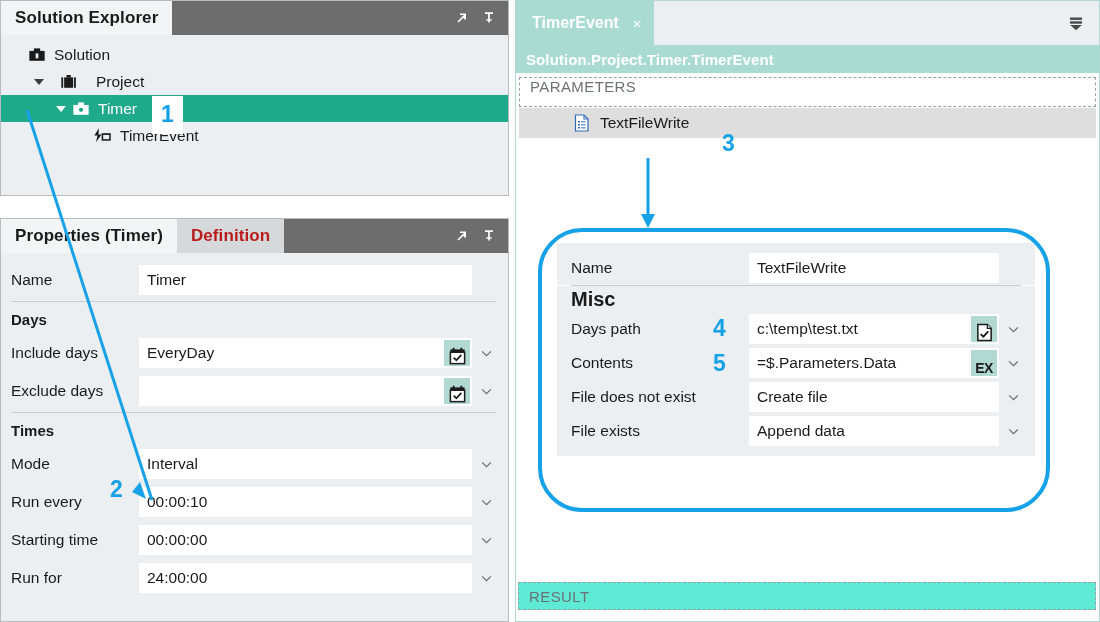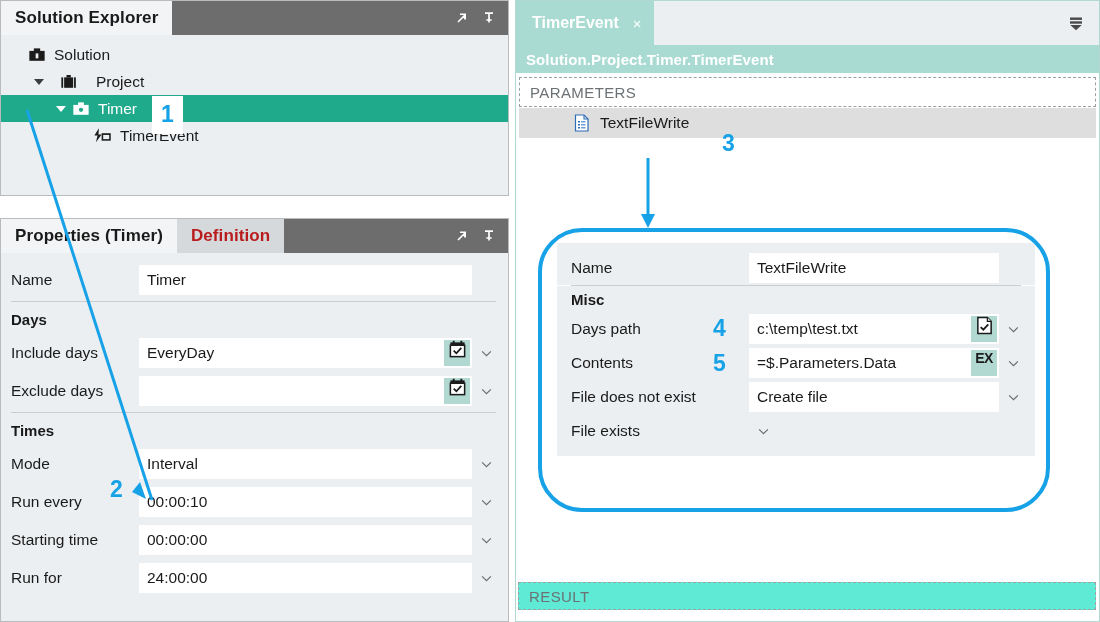--- a/index.html
+++ b/index.html
@@ -116,21 +116,21 @@
     padding-left: 8px;
     font-size: 15.5px;
     color: #1a1a1a;
     white-space: nowrap;
     overflow: hidden;
   }
   .field-btn {
     width: 26px; height: 26px;
     flex: none;
     background: #b2d8d2;
-    display: flex; align-items: flex-start; justify-content: center;
+    display: flex; align-items: flex-end; justify-content: center;
     margin-right: 2px;
   }
   .field-caret {
     width: 28px; flex: none;
     display: flex; align-items: center; justify-content: center;
   }
   .chev {
     width: 11px; height: 7px;
   }
 
@@ -171,21 +171,20 @@
     align-items: center;
     padding-left: 10px;
     letter-spacing: .1px;
   }
   .section-box {
     margin: 4px 3px 0 3px;
     height: 28px;
     border: 1px dashed #9aa0a4;
     background: #ffffff;
     display: flex;
-    align-items: center;
     padding-left: 10px;
     font-size: 15px;
     color: #6b7175;
     letter-spacing: .4px;
   }
   .step-row {
     margin: 1px 3px 0 3px;
     height: 30px;
     background: #dedede;
     display: flex;
@@ -211,21 +210,21 @@
   }
   .dgrid-label {
     width: 178px; flex: none;
     font-size: 15.5px; color: #1a1a1a;
   }
   .dgrid-group {
     height: 26px;
     background: #eceff1;
     display: flex; align-items: center;
     padding-left: 14px;
-    font-size: 15px; font-weight: bold; color:#1a1a1a;
+    font-size: 20px; font-weight: bold; color:#1a1a1a;
   }
   .dgrid-sep { height: 1px; background: #c9cdd0; margin: 0 14px; }
   .dgrid-pad { height: 8px; background:#eceff1; }
 
   
   #result-box {
     position: absolute;
     left: 518px; top: 582px; width: 578px; height: 28px;
     border: 1px dashed #9aa0a4;
     background: #5eead4;
@@ -551,20 +550,23 @@
           <div class="field-text">Create file</div>
         </div>
         <div class="field-caret">
           <svg class="chev" viewBox="0 0 12 8">
             <path d="M1 1.6 L6 6.4 L11 1.6" stroke="#6a6f73" stroke-width="1.4" fill="none"></path>
           </svg>
         </div>
       </div>
       <div class="dgrid-row">
         <div class="dgrid-label">File exists</div>
+        <div class="field">
+          <div class="field-text">Append data</div>
+        </div>
         <div class="field-caret">
           <svg class="chev" viewBox="0 0 12 8">
             <path d="M1 1.6 L6 6.4 L11 1.6" stroke="#6a6f73" stroke-width="1.4" fill="none"></path>
           </svg>
         </div>
       </div>
       <div class="dgrid-pad"></div>
     </div>
 
   <div id="result-box">

